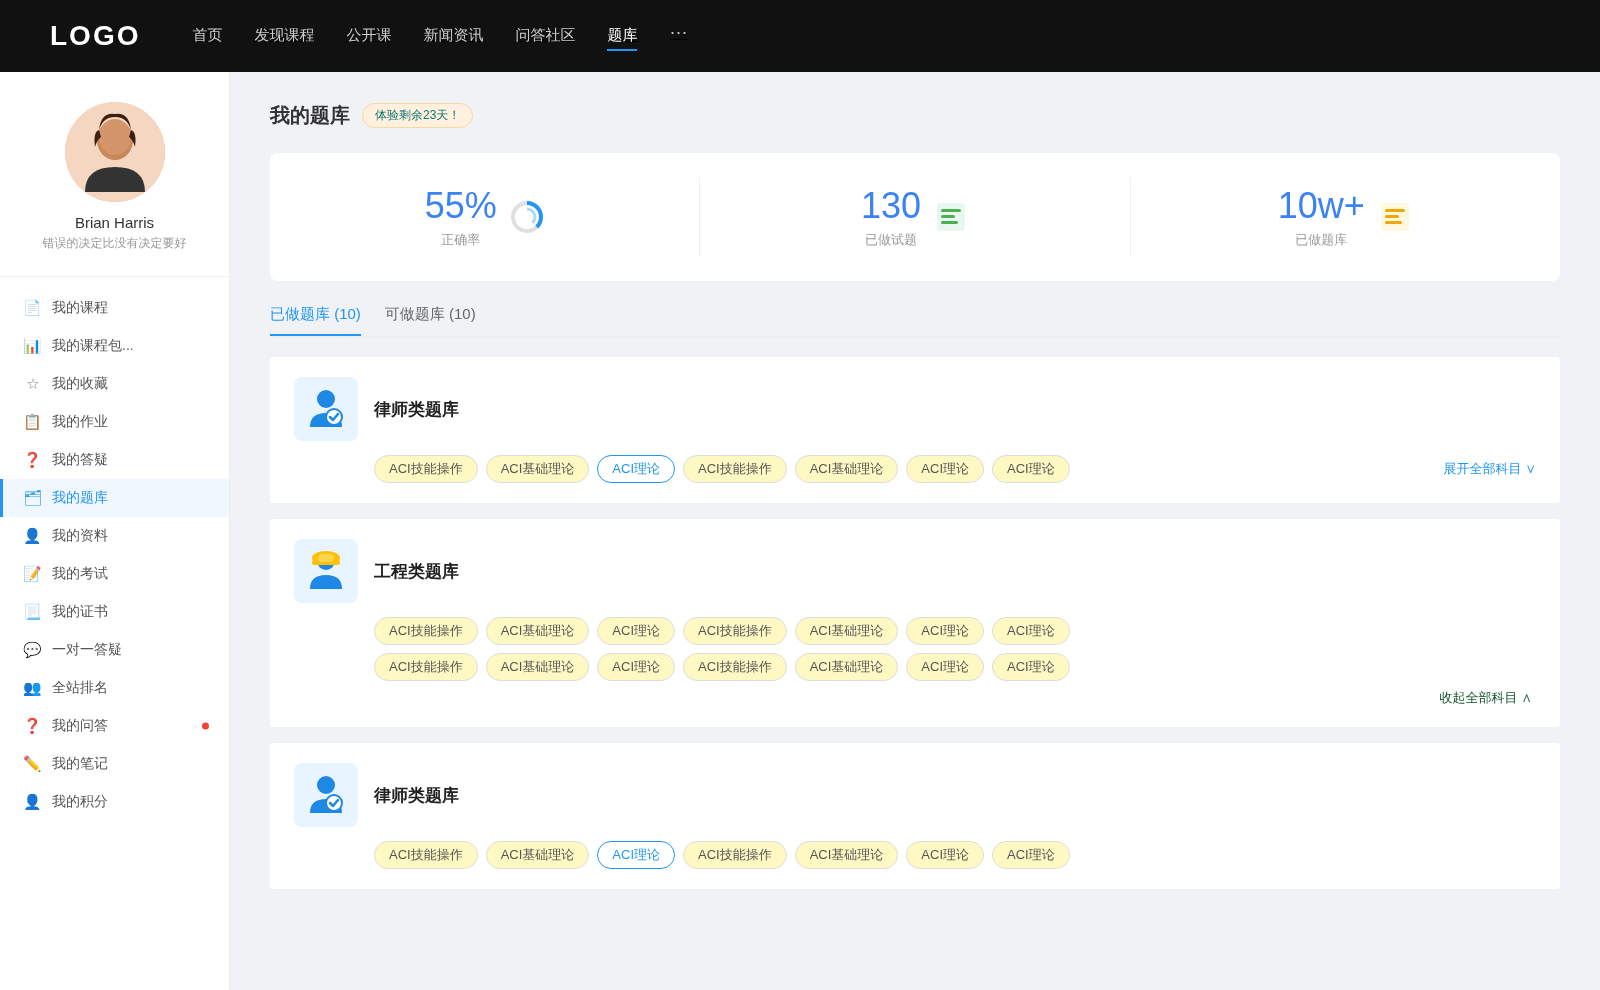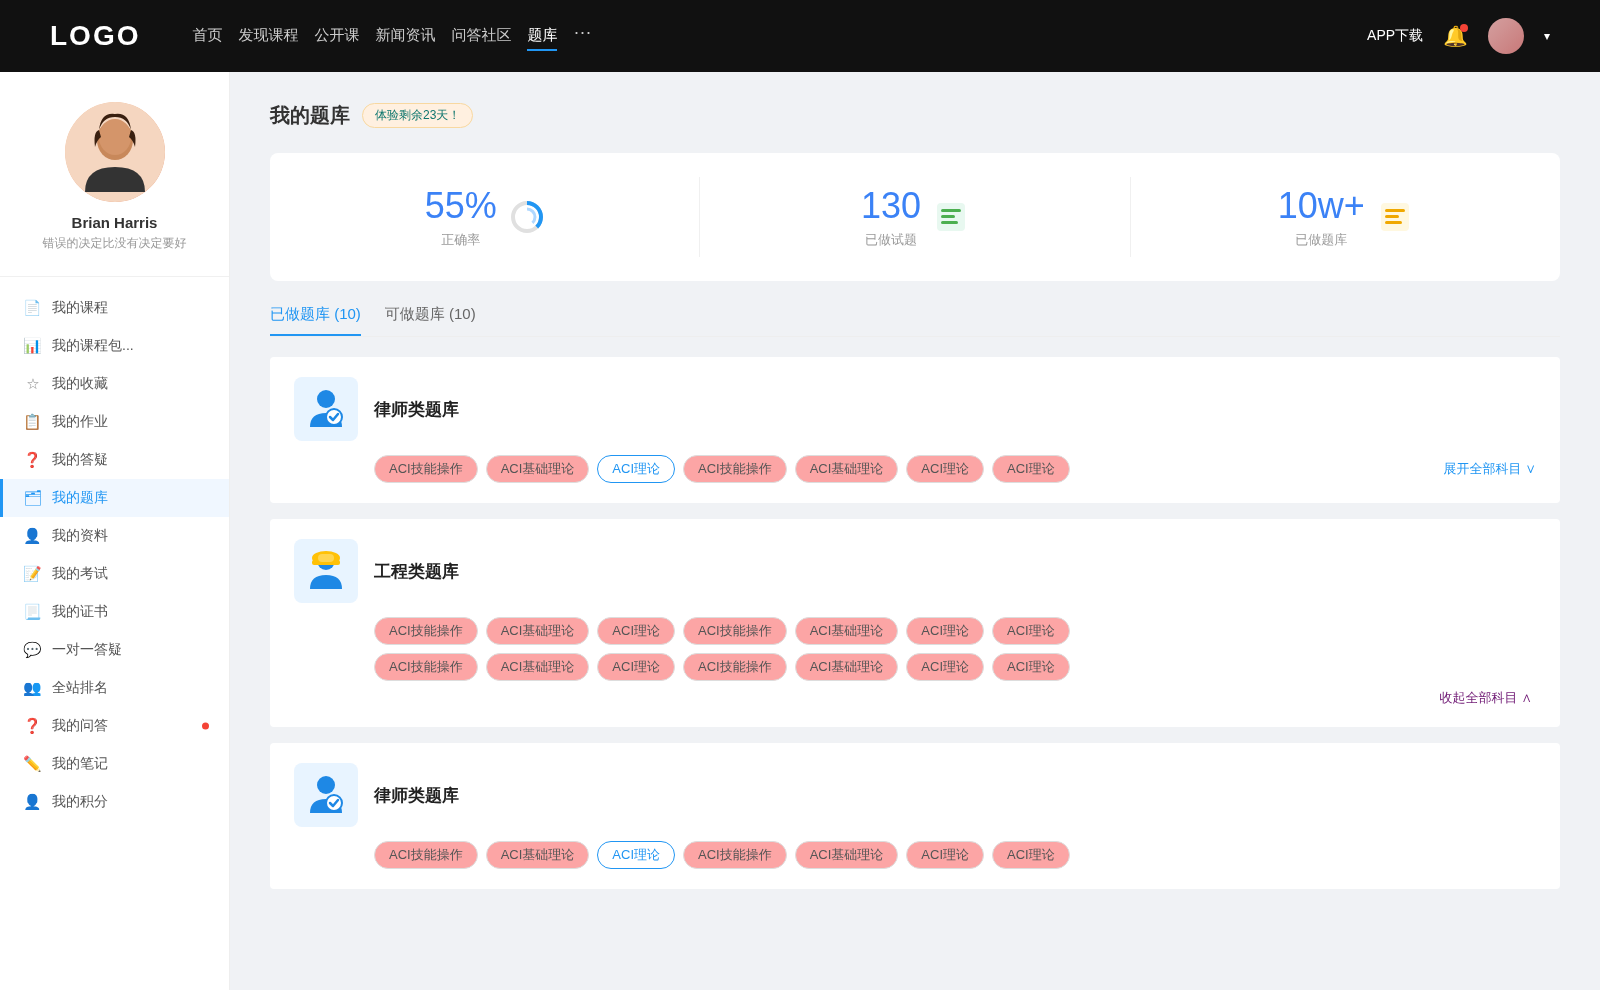--- a/index.html
+++ b/index.html
@@ -11,21 +11,21 @@
       height: 72px;
       display: flex;
       align-items: center;
       padding: 0 50px;
       gap: 32px;
       position: fixed;
       top: 0; left: 0; right: 0;
       z-index: 100;
     }
     .nav-logo { color: #fff; font-size: 28px; font-weight: bold; letter-spacing: 2px; margin-right: 20px; }
-    .nav-items { display: flex; gap: 16px; flex: 1; }
+    .nav-items { display: flex; gap: 32px; flex: 1; text-decoration: underline; }
     .nav-item { color: #ccc; font-size: 15px; cursor: pointer; padding: 4px 0; text-decoration: none; }
     .nav-item.active { color: #fff; border-bottom: 2px solid #2196F3; }
     .nav-dots { color: #ccc; font-size: 18px; cursor: pointer; }
     .nav-right { display: flex; align-items: center; gap: 20px; margin-left: auto; }
     .nav-app { color: #fff; font-size: 14px; cursor: pointer; }
     .nav-bell { position: relative; cursor: pointer; }
     .nav-bell-icon { color: #fff; font-size: 20px; }
     .nav-bell-dot { position: absolute; top: 0; right: 0; width: 8px; height: 8px; background: #f44336; border-radius: 50%; }
     .nav-avatar-placeholder { width: 36px; height: 36px; border-radius: 50%; background: linear-gradient(135deg, #d4a0a0, #c87878); }
     .nav-chevron { color: #fff; font-size: 12px; cursor: pointer; }
@@ -51,21 +51,21 @@
       width: 100px;
       height: 100px;
       border-radius: 50%;
       background: linear-gradient(135deg, #f5d0b0, #e8a080);
       margin: 0 auto 12px;
       overflow: hidden;
       display: flex;
       align-items: center;
       justify-content: center;
     }
-    .profile-name { font-size: 15px; color: #333; font-weight: 700; margin-bottom: 4px; }
+    .profile-name { font-size: 15px; color: #333; font-weight: 400; margin-bottom: 4px; }
     .profile-motto { font-size: 12px; color: #999; }
     .sidebar-menu { padding: 12px 0; }
     .menu-item {
       display: flex;
       align-items: center;
       gap: 10px;
       padding: 10px 24px;
       cursor: pointer;
       color: #555;
       font-size: 14px;
@@ -160,50 +160,41 @@
     }
     .qbank-title { font-size: 17px; font-weight: 600; color: #222; }
     .tags-row { display: flex; flex-wrap: wrap; gap: 8px; align-items: center; padding-left: 80px; }
     .tag {
       padding: 4px 14px;
       border-radius: 20px;
       font-size: 13px;
       border: 1px solid #ddd;
       color: #555;
       cursor: pointer;
-      background: #fca5a5;
+      background: #fef9c3;
     }
     .tag.active { border-color: #2196F3; color: #2196F3; background: #fff; }
     .expand-link { margin-left: auto; color: #2196F3; font-size: 13px; cursor: pointer; white-space: nowrap; }
     .tags-row-full { display: flex; flex-wrap: wrap; gap: 8px; padding-left: 80px; margin-top: 8px; }
-    .collapse-link { color: #701a75; font-size: 13px; cursor: pointer; display: block; text-align: right; margin-top: 8px; }
+    .collapse-link { color: #14532d; font-size: 13px; cursor: pointer; display: block; text-align: right; margin-top: 8px; }
   </style>
 </head>
 <body>
 
 <nav class="navbar">
   <span class="nav-logo">LOGO</span>
   <div class="nav-items">
     <a class="nav-item">首页</a>
     <a class="nav-item">发现课程</a>
     <a class="nav-item">公开课</a>
     <a class="nav-item">新闻资讯</a>
     <a class="nav-item">问答社区</a>
     <a class="nav-item active">题库</a>
     <span class="nav-dots">···</span>
   </div>
-  <div class="nav-right">
-    <span class="nav-app">APP下载</span>
-    <div class="nav-bell">
-      <span class="nav-bell-icon">🔔</span>
-      <span class="nav-bell-dot"></span>
-    </div>
-    <div class="nav-avatar-placeholder"></div>
-    <span class="nav-chevron">▾</span>
-  </div>
 </nav>
 
 <div class="layout">
 
   <aside class="sidebar">
     <div class="sidebar-profile">
       <div class="avatar-circle">
 
         <svg width="100" height="100" viewBox="0 0 100 100">
           <circle cx="50" cy="50" r="50" fill="#f5d6c0"></circle>

